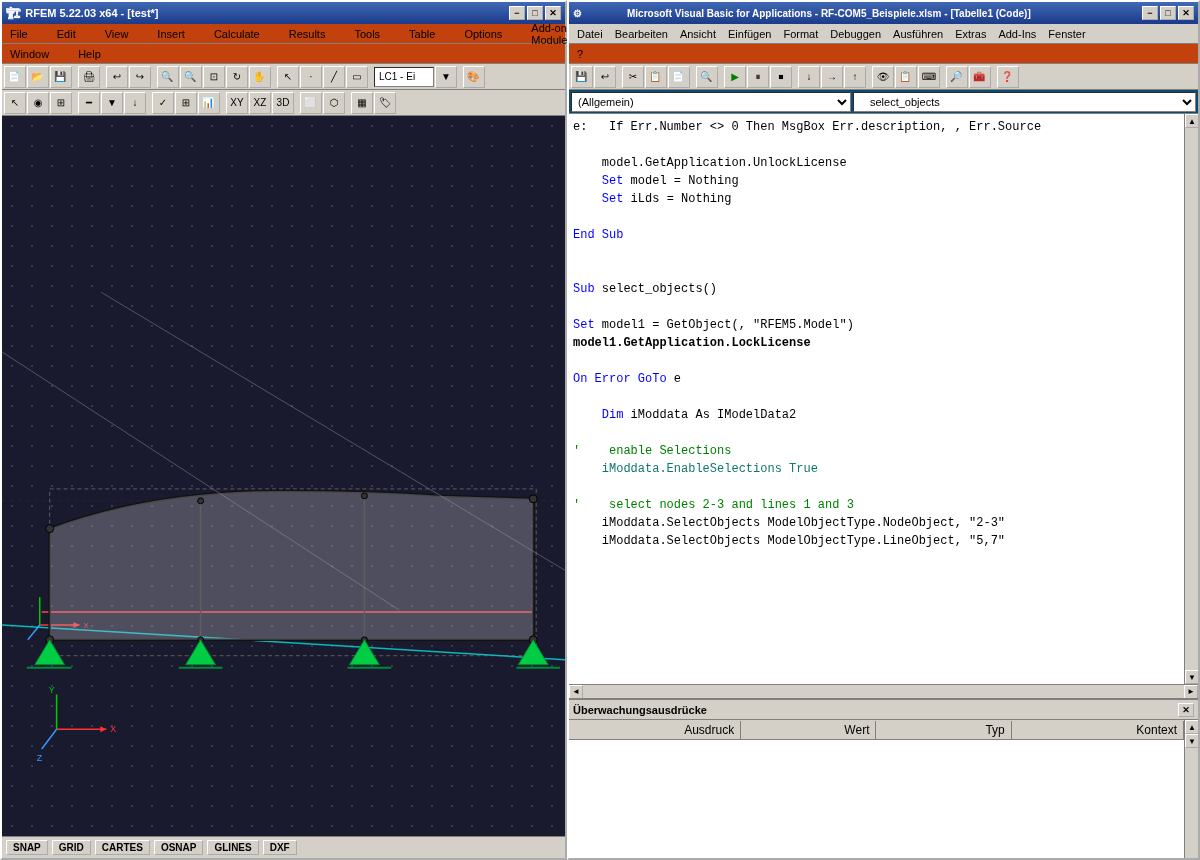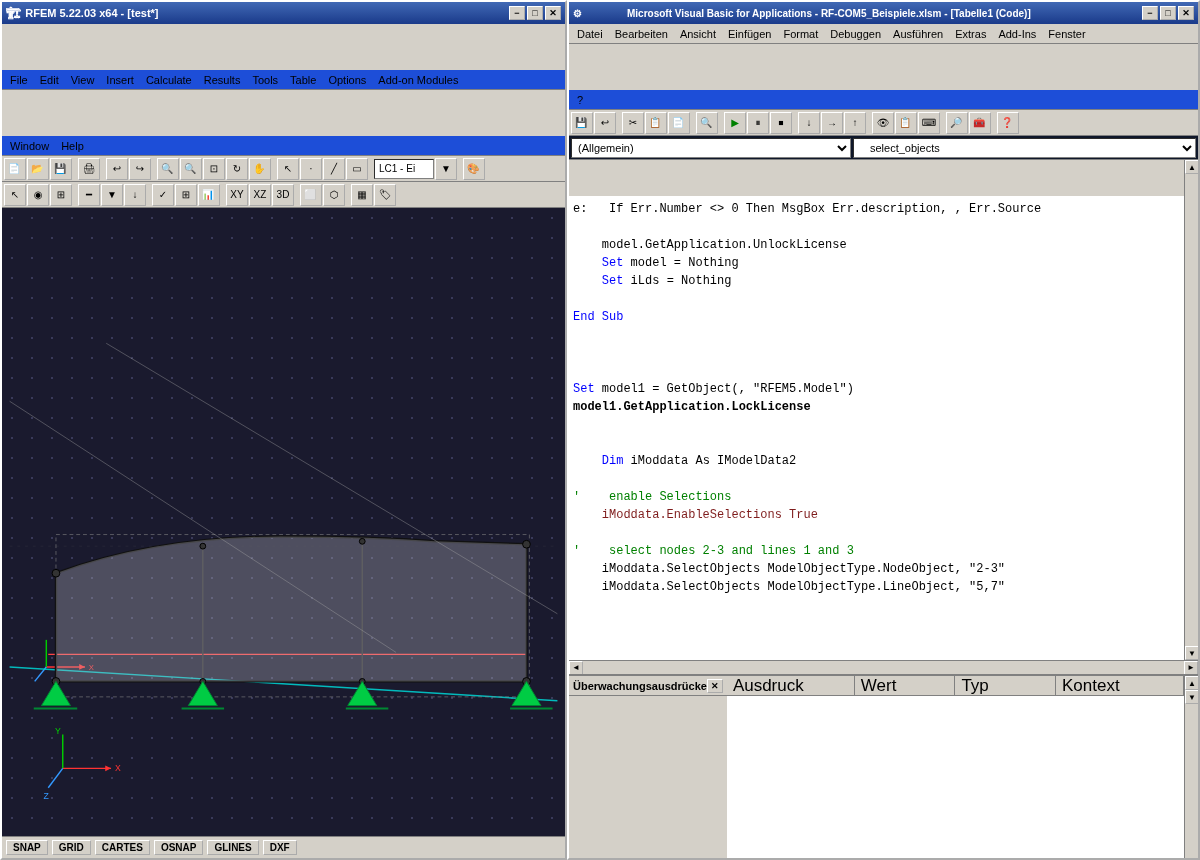--- a/index.html
+++ b/index.html
@@ -16,22 +16,22 @@
       font-size: 11px; font-weight: bold; justify-content: space-between;
     }
     .title-bar-left { display: flex; align-items: center; gap: 4px; }
     .title-bar-right { display: flex; gap: 2px; }
     .win-btn {
       width: 16px; height: 14px; background: #d4d0c8; border: 1px outset #fff;
       font-size: 9px; display: flex; align-items: center; justify-content: center;
       cursor: pointer; color: #000;
     }
     .menu-bar {
-      height: 20px; background: #1d4ed8; display: flex; align-items: center;
-      padding: 0 2px; gap: 0; border-bottom: 1px solid #808080; margin-top: 46px;
+      height: 20px; background: #c2410c; display: flex; align-items: center;
+      padding: 0 2px; gap: 17px; border-bottom: 1px solid #808080;
     }
     .menu-item {
       padding: 2px 6px; font-size: 11px; cursor: pointer; color: #000;
     }
     .toolbar-row {
       height: 26px; background: #d4d0c8; display: flex; align-items: center;
       padding: 1px 2px; border-bottom: 1px solid #808080; gap: 1px;
     }
     .tb-btn {
       width: 22px; height: 22px; background: #d4d0c8; border: 1px outset #fff;
@@ -78,55 +78,55 @@
       padding: 0 2px; border-bottom: 1px solid #808080; gap: 0;
     }
     .vba-toolbar-row {
       height: 26px; background: #d4d0c8; display: flex; align-items: center;
       padding: 1px 2px; border-bottom: 1px solid #808080; gap: 1px; flex-wrap: wrap;
     }
     .code-area {
       display: flex; flex-direction: column; flex: 1; overflow: hidden;
     }
     .code-header {
-      height: 24px; background: #0f172a; display: flex; align-items: center;
+      height: 24px; background: #0c4a6e; display: flex; align-items: center;
       border-bottom: 1px solid #808080; gap: 2px; padding: 0 2px;
     }
     .code-select {
       height: 20px; background: white; border: 1px inset #808080;
       font-size: 11px; padding: 0 2px;
     }
     .code-editor {
       flex: 1; background: white; overflow-y: scroll; padding: 4px;
       font-family: 'Courier New', monospace; font-size: 12px; line-height: 1.5;
       position: relative;
-      margin-top: 36px;
     }
     .scrollbar-right {
       width: 14px; background: #d4d0c8; border-left: 1px solid #808080;
       display: flex; flex-direction: column;
     }
     .code-line { white-space: pre; display: block; }
 
     
     .watch-window {
-      height: 184px; border-top: 2px solid #808080; display: flex; flex-direction: row;
+      height: 160px; border-top: 2px solid #808080; display: flex; flex-direction: column;
     }
     .watch-title-bar {
       height: 20px; background: #d4d0c8; display: flex; align-items: center;
       padding: 0 4px; border-bottom: 1px solid #808080; justify-content: space-between;
       font-weight: bold;
     }
     .watch-header {
       height: 20px; background: #d4d0c8; display: flex; align-items: center;
       border-bottom: 1px solid #808080;
     }
     .watch-col {
-      padding: 2px 6px; font-size: 17px; border-right: 1px solid #808080;
+      padding: 2px 6px; font-size: 12px; border-right: 1px solid #808080;
       font-weight: normal;
+      text-align: right;
     }
     .watch-body { flex: 1; background: white; }
     .watch-scrollbar {
       width: 14px; background: #d4d0c8; border-left: 1px solid #808080;
     }
 
     
     .structure-svg {
       position: absolute; inset: 0; width: 100%; height: 100%;
     }
@@ -383,29 +383,31 @@
 
       <span class="code-line" style="color: rgb(0, 0, 0);">e:   If Err.Number &lt;&gt; 0 Then MsgBox Err.description, , Err.Source</span>
           <span class="code-line">&nbsp;</span>
           <span class="code-line" style="color: rgb(0, 0, 0);">    model.GetApplication.UnlockLicense</span>
           <span class="code-line">    <span style="color:#0000ff">Set</span> model = Nothing</span>
           <span class="code-line">    <span style="color:#0000ff">Set</span> iLds = Nothing</span>
           <span class="code-line">&nbsp;</span>
           <span class="code-line"><span style="color:#0000ff">End Sub</span></span>
           <span class="code-line">&nbsp;</span>
           <span class="code-line">&nbsp;</span>
+          <span class="code-line"><span style="color:#0000ff">Sub </span>select_objects()</span>
           <span class="code-line">&nbsp;</span>
           <span class="code-line"><span style="color:#0000ff">Set</span> model1 = GetObject(, "RFEM5.Model")</span>
           <span class="code-line" style="color: rgb(0, 0, 0); font-weight: bold;">model1.GetApplication.LockLicense</span>
           <span class="code-line">&nbsp;</span>
+          <span class="code-line"><span style="color:#0000ff">On Error GoTo</span> e</span>
           <span class="code-line">&nbsp;</span>
           <span class="code-line">    <span style="color:#0000ff">Dim</span> iModdata As IModelData2</span>
           <span class="code-line">&nbsp;</span>
           <span class="code-line" style="color: rgb(0, 128, 0);">'    enable Selections</span>
-          <span class="code-line" style="color: #7f1d1d;">    iModdata.EnableSelections True</span>
+          <span class="code-line" style="color: #0f766e;">    iModdata.EnableSelections True</span>
           <span class="code-line">&nbsp;</span>
           <span class="code-line" style="color: rgb(0, 128, 0);">'    select nodes 2-3 and lines 1 and 3</span>
           <span class="code-line" style="color: rgb(0, 0, 0);">    iModdata.SelectObjects ModelObjectType.NodeObject, "2-3"</span>
           <span class="code-line" style="color: rgb(0, 0, 0);">    iModdata.SelectObjects ModelObjectType.LineObject, "5,7"</span>
         </div>
       <div class="scrollbar-right">
         <div class="tb-btn" style="height:14px;width:14px;font-size:8px;">▲</div>
         <div style="flex:1; background:#d4d0c8;"></div>
         <div class="tb-btn" style="height:14px;width:14px;font-size:8px;">▼</div>
       </div>

